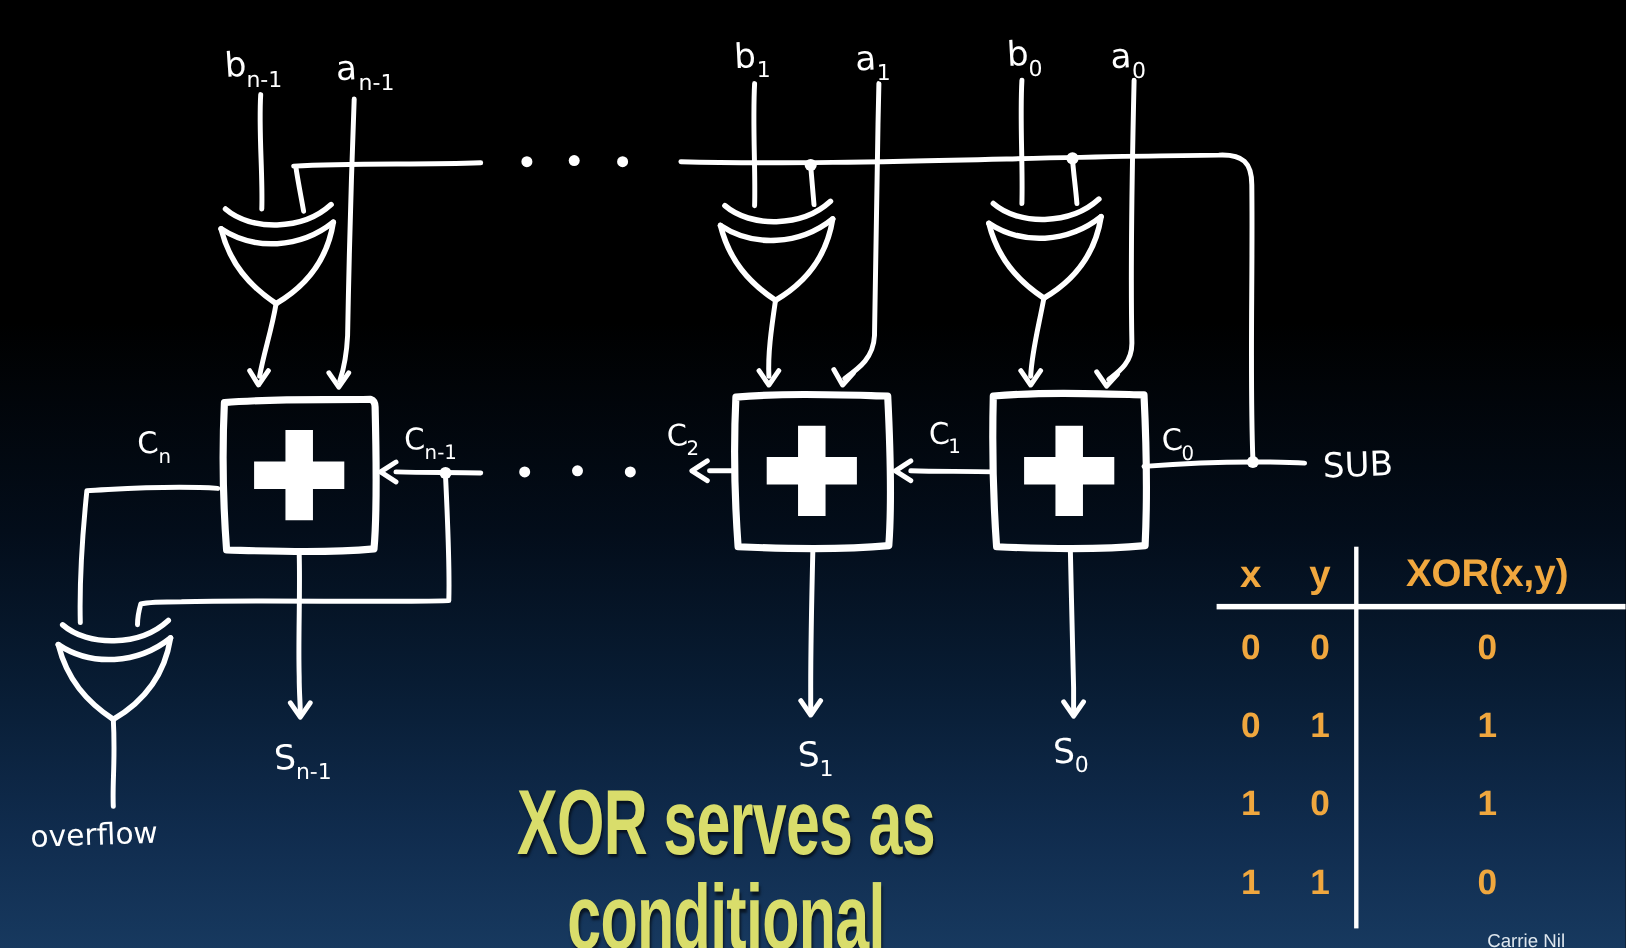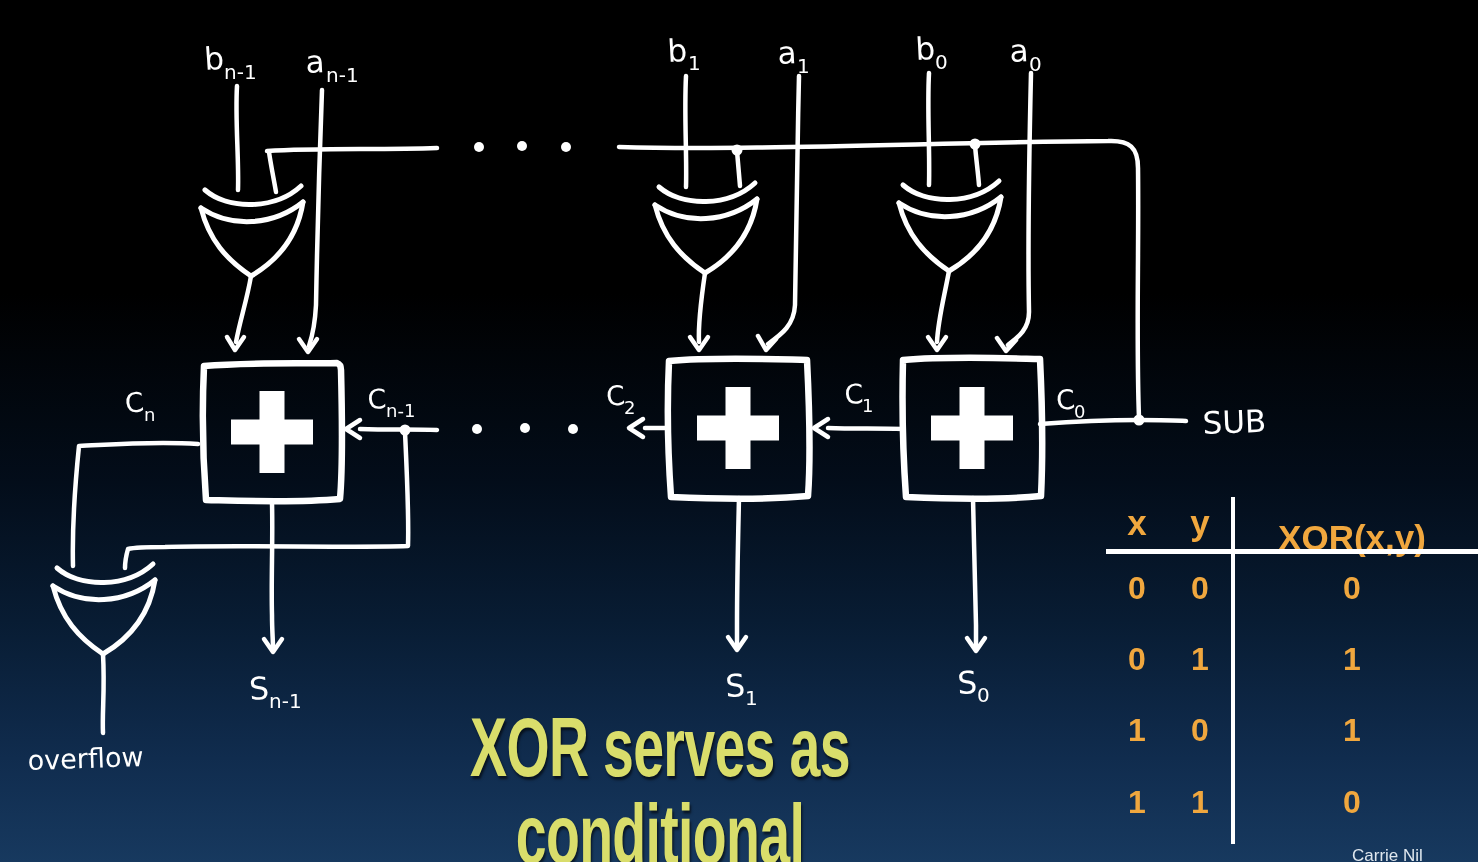--- a/index.html
+++ b/index.html
@@ -172,21 +172,21 @@
   </svg>
 
   <div class="headline" style="color:#d9dd6b">
     <div>XOR serves as</div>
     <div>conditional inverter!</div>
   </div>
 
   <div>
     <span class="tt tt-head tt-center" style="left:1137px;top:503px;color:#f0a73e">x</span>
     <span class="tt tt-head tt-center" style="left:1200px;top:503px;color:#f0a73e">y</span>
-    <span class="tt tt-head tt-center" style="left:1352px;top:518px;color:#f0a73e;width:240px;margin-left:-120px">XOR(x,y)</span>
+    <span class="tt tt-head tt-center" style="left:1352px;top:502px;color:#f0a73e;width:240px;margin-left:-120px">XOR(x,y)</span>
     <div class="tt-vline"></div>
     <div class="tt-hline"></div>
 
     <span class="tt tt-cell tt-center" style="left:1137px;top:570px;color:#f0a73e">0</span>
     <span class="tt tt-cell tt-center" style="left:1200px;top:570px;color:#f0a73e">0</span>
     <span class="tt tt-cell tt-center" style="left:1352px;top:570px;color:#f0a73e">0</span>
 
     <span class="tt tt-cell tt-center" style="left:1137px;top:641px;color:#f0a73e">0</span>
     <span class="tt tt-cell tt-center" style="left:1200px;top:641px;color:#f0a73e">1</span>
     <span class="tt tt-cell tt-center" style="left:1352px;top:641px;color:#f0a73e">1</span>

